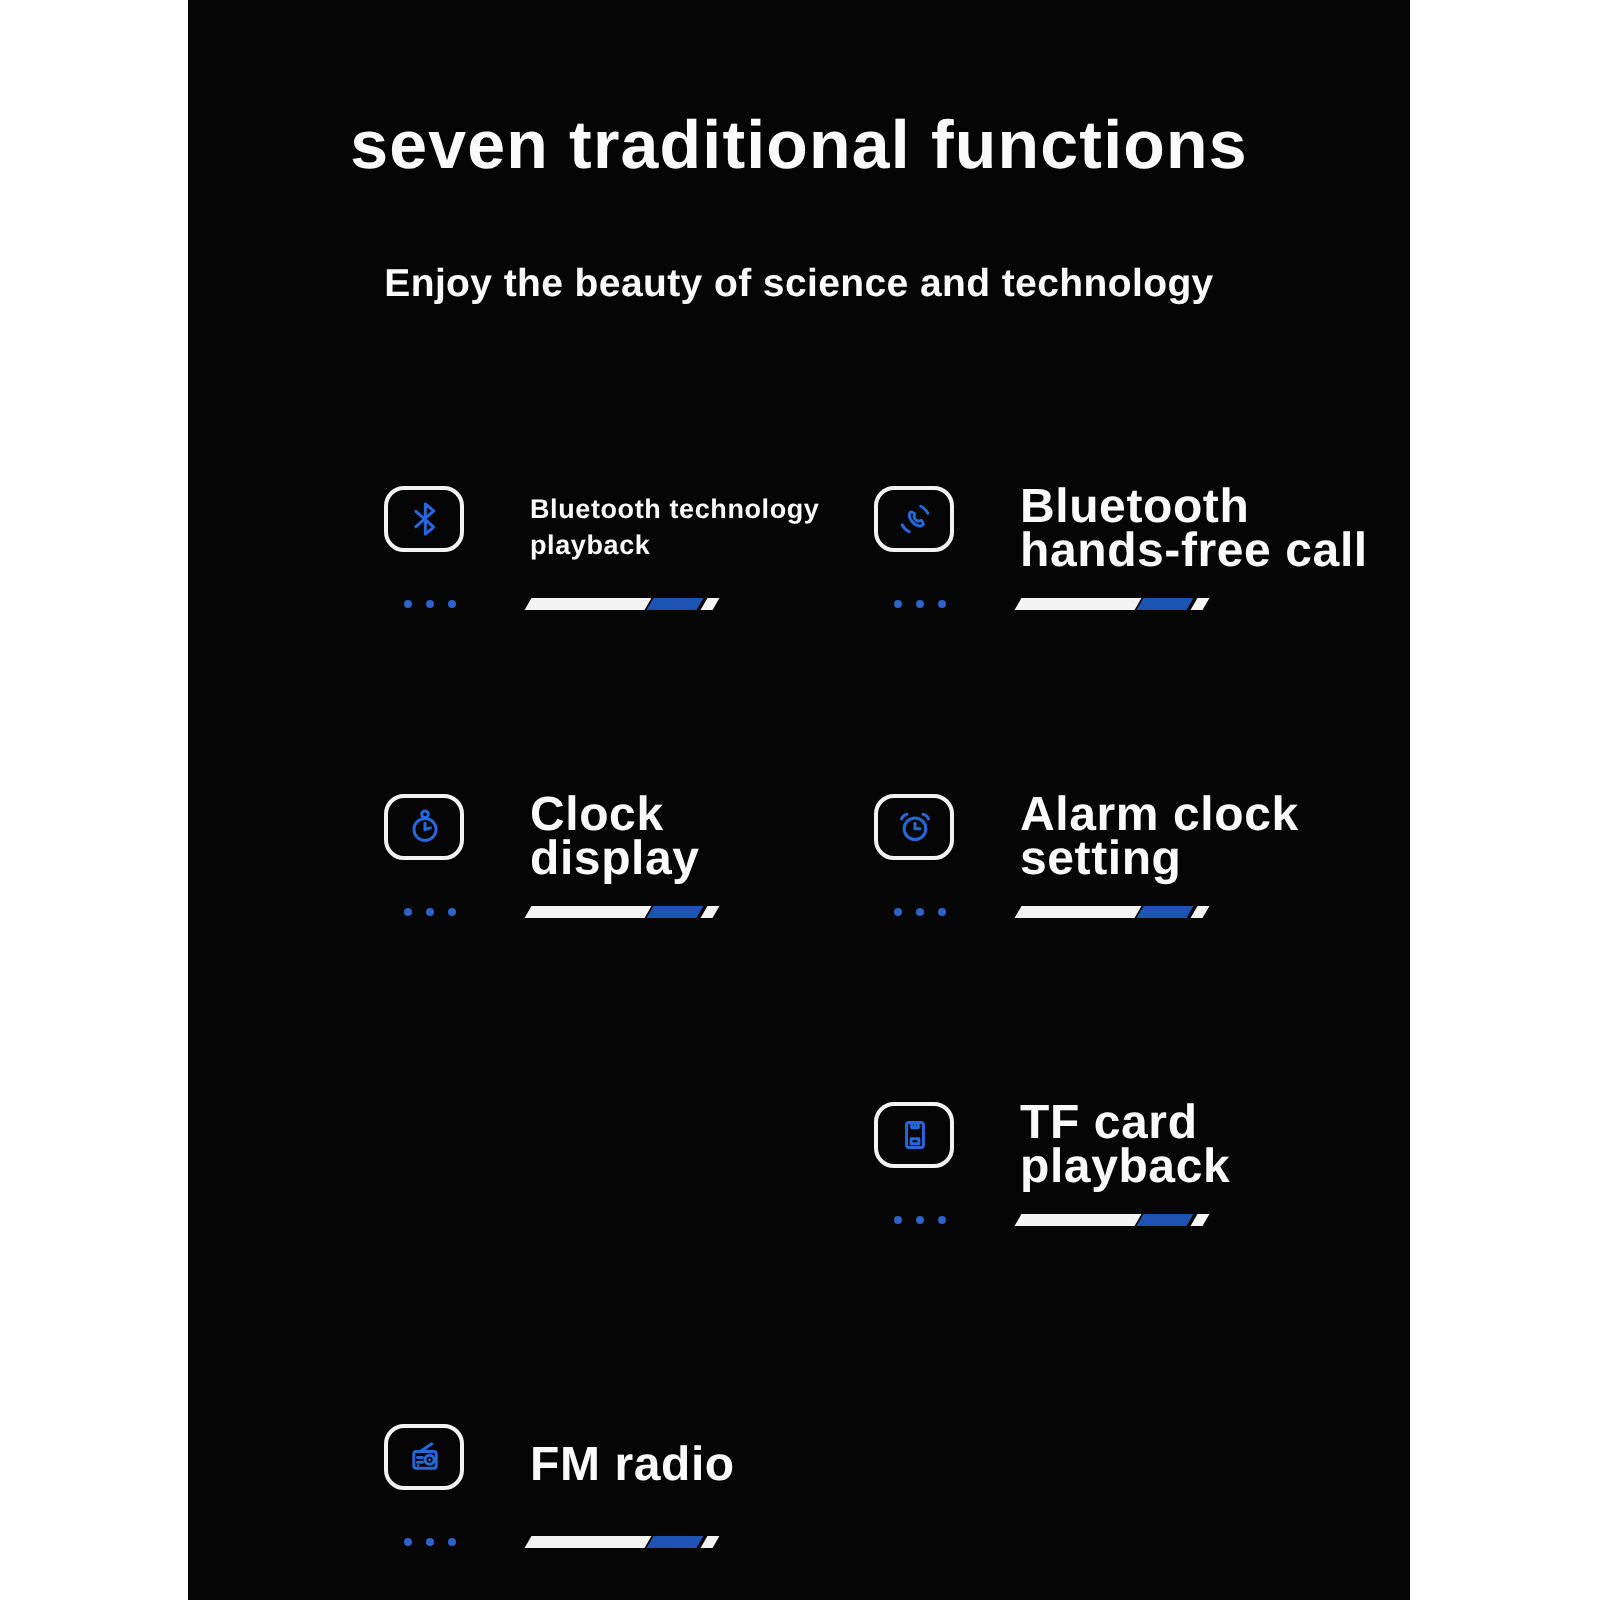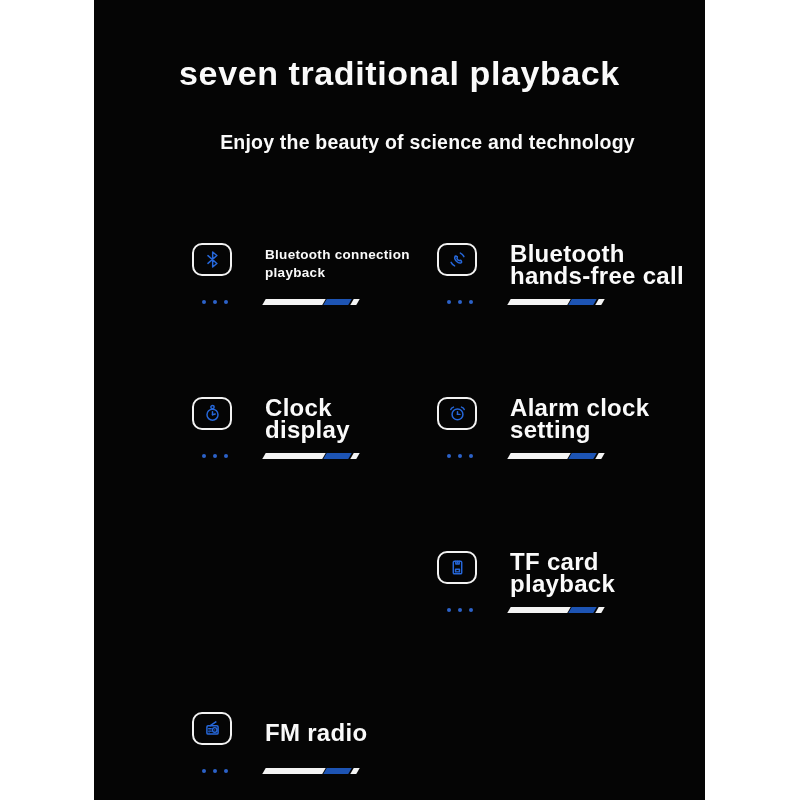--- a/index.html
+++ b/index.html
@@ -11,21 +11,21 @@
   .panel{
     position:absolute;left:94px;top:0;width:611px;height:800px;
     background:var(--panel-bg,#050505);
   }
   .title{
     position:absolute;left:0;top:54px;width:611px;text-align:center;
     color:var(--text-w,#fafafa);font-size:34px;font-weight:600;letter-spacing:.6px;
   }
   .subtitle{
     position:absolute;left:0;top:131px;width:611px;text-align:center;
-    color:var(--text-w,#fafafa);font-size:19.5px;font-weight:700;letter-spacing:.2px;margin-left:28px;
+    color:var(--text-w,#fafafa);font-size:19.5px;font-weight:700;letter-spacing:.2px;
   }
   .cell{position:absolute;width:250px;height:75px;}
   .c1{left:98px}.c2{left:343px}
   .r1{top:243px}.r2{top:397px}.r3{top:551px}.r4{top:712px}
   .icon-box{
     position:absolute;left:0;top:0;width:40px;height:33px;
     border:2.5px solid #f2f2f2;border-radius:10px;
     display:flex;align-items:center;justify-content:center;
     color:var(--accent,#2667d9);box-sizing:border-box;
   }
@@ -41,31 +41,31 @@
   .bar{position:absolute;left:72px;top:56px;height:6px;display:flex;transform:skewX(-30deg);}
   .bar .sw{width:60px;background:var(--bar-w,#f4f4f4);}
   .bar .sb{width:25px;background:var(--bar-b,#1d54b4);margin-left:1px;}
   .bar .st{width:6px;background:var(--bar-w,#f4f4f4);margin-left:2px;}
 </style>
 </head>
 <body style="--page-bg: #ffffff; --panel-bg: #050505; --accent: #2667d9; --dot: #2c62c9; --bar-b: #1d54b4; --bar-w: #f4f4f4; --text-w: #fafafa;">
 
 <div class="panel">
 
-  <div class="title">seven traditional playback</div>
+  <div class="title">seven traditional functions</div>
   <div class="subtitle">Enjoy the beauty of science and technology</div>
 
   <div class="cell c1 r1">
     <div class="icon-box">
       <svg width="21" height="21" viewBox="0 0 24 24" fill="none" stroke="currentColor" stroke-width="1.7" stroke-linecap="round" stroke-linejoin="round">
         <path d="M6.8 7.6 L17 16.6 L12.2 20.6 V3.4 L17 7.4 L6.8 16.4"></path>
       </svg>
     </div>
     <div class="label small">
-      <div>Bluetooth connection</div>
+      <div>Bluetooth technology</div>
         <div>playback</div>
     </div>
     <div class="dots">
         <i></i>
         <i></i>
         <i></i>
       </div>
     <div class="bar">
         <span class="sw"></span>
         <span class="sb"></span>

